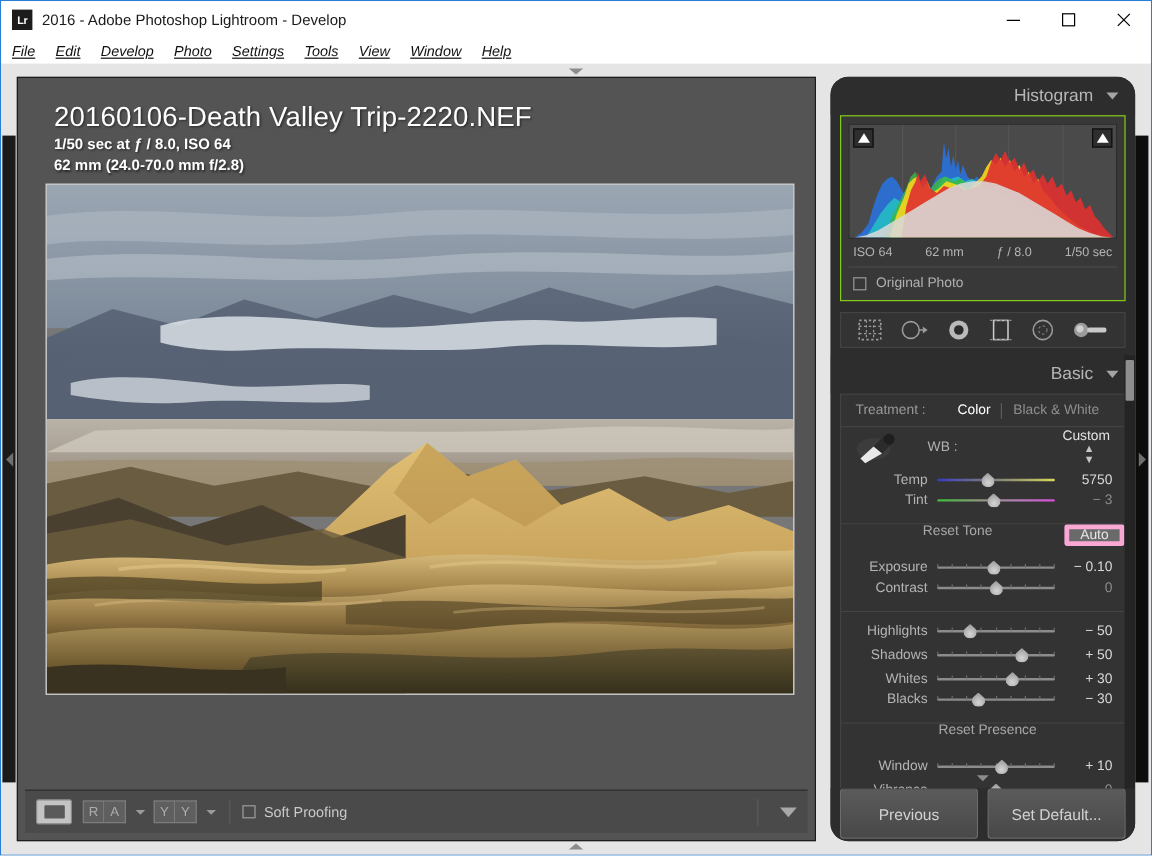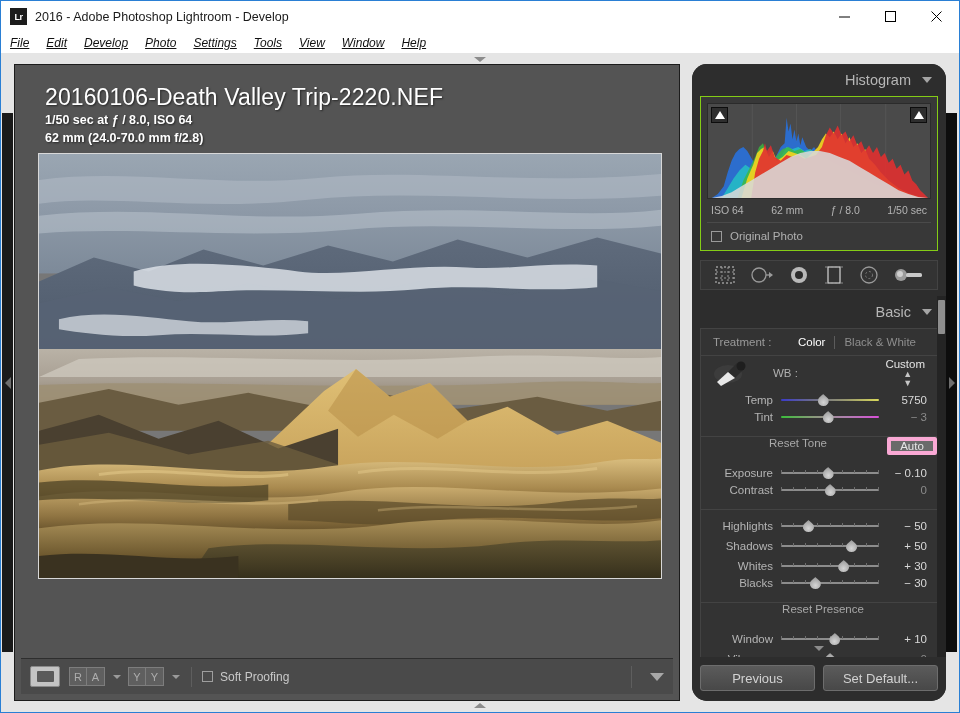--- a/index.html
+++ b/index.html
@@ -322,21 +322,21 @@
     position: absolute; top: 4px; left: 1px; width: 7px; height: 34px;
     background: #8e8e8e; border-radius: 1px;
   }
 
   .panel-footer {
     height: 44px; padding: 6px 8px 8px 8px;
     display: flex; align-items: center; gap: 8px;
     background: #2d2d2d;
   }
   .ftr-btn {
-    flex: 1; height: 26px; border-radius: 3px;
+    flex: 1; height: 42px; border-radius: 3px;
     background: linear-gradient(#5b5b5b,#484848);
     border: 1px solid #6d6d6d;
     color: #d2d2d2; font-size: 13px;
     display: flex; align-items: center; justify-content: center;
   }
   .panel-dcaret {
     position: absolute; bottom: 50px; left: 0; right: 0;
     display: flex; justify-content: center;
   }
   .panel-dcaret .tri {

